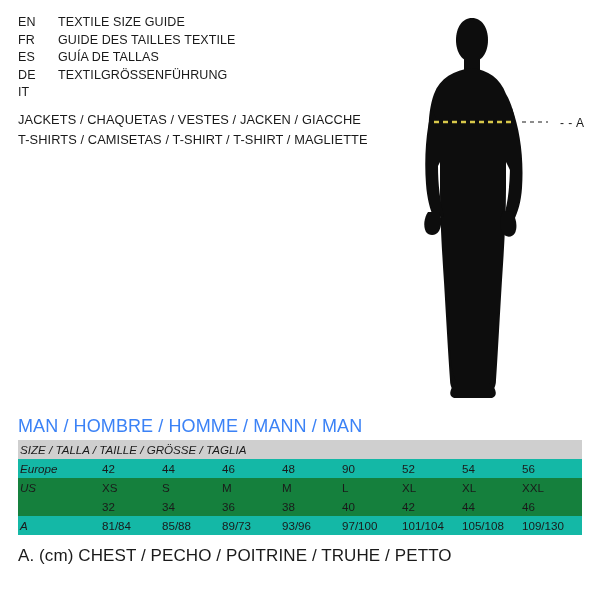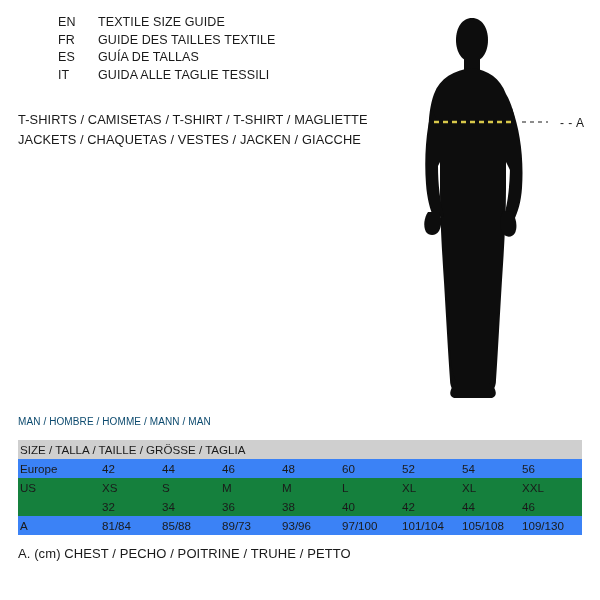--- a/index.html
+++ b/index.html
@@ -11,21 +11,20 @@
     color:#1a1a1a;
     position:relative;
     overflow:hidden;
   }
 
   
   .lang-block {
     position:absolute;
     left:18px; top:14px;
     width:360px;
-    margin-left:40px;
   }
   .lang-row {
     display:flex;
     align-items:baseline;
     font-size:12.5px;
     line-height:17.6px;
     letter-spacing:.1px;
   }
   .lang-code {
     width:40px;
@@ -60,49 +59,49 @@
     left:160px; top:104px;
     font-size:12px;
     color:#1a1a1a;
     letter-spacing:.5px;
   }
 
   
   .table-title {
     position:absolute;
     left:18px; top:416px;
-    font-size:10px;
-    letter-spacing:.1px;
-    color:#0c4a6e;
+    font-size:18px;
+    letter-spacing:.1px;
+    color:#3b82f6;
   }
 
   table.size-table {
     position:absolute;
     left:18px; top:440px;
     width:564px;
     border-collapse:collapse;
     font-size:11.6px;
   }
   table.size-table td {
     padding:3px 0 3px 0;
     height:18px;
     color:#1a1a1a;
     white-space:nowrap;
   }
   table.size-table tr.hdr { background:#cfcfcf; }
   table.size-table tr.band { background:#15803d; }
-  table.size-table tr.plain { background:#3b82f6; }
-
-  .col-label { width:84px; padding-left:2px !important; }
+  table.size-table tr.plain { background:#14b8a6; }
+
+  .col-label { width:84px; padding-left:2px !important;font-style:italic; }
   .val { width:60px; text-align:left;margin-left:27px; }
 
   .footnote {
     position:absolute;
     left:18px; top:546px;
-    font-size:13px;
+    font-size:17px;
     letter-spacing:.1px;
     color:#1a1a1a;
     text-align:right;
   }
 </style>
 </head>
 <body>
 
 <div class="lang-block">
   <div class="lang-row">
@@ -111,28 +110,31 @@
   </div>
   <div class="lang-row">
     <span class="lang-code">FR</span>
     <span class="lang-text">GUIDE DES TAILLES TEXTILE</span>
   </div>
   <div class="lang-row">
     <span class="lang-code">ES</span>
     <span class="lang-text">GUÍA DE TALLAS</span>
   </div>
   <div class="lang-row">
+    <span class="lang-code">DE</span>
+    <span class="lang-text">TEXTILGRÖSSENFÜHRUNG</span>
+  </div>
+  <div class="lang-row">
     <span class="lang-code">IT</span>
-    <span class="lang-text">GUIDA ALLE TAGLIE TESSILI</span>
   </div>
 </div>
 
 <div class="prod-block">
+  <div class="prod-line">JACKETS / CHAQUETAS / VESTES / JACKEN / GIACCHE</div>
   <div class="prod-line">T-SHIRTS / CAMISETAS / T-SHIRT / T-SHIRT / MAGLIETTE</div>
-  <div class="prod-line">JACKETS / CHAQUETAS / VESTES / JACKEN / GIACCHE</div>
 </div>
 
 <div class="figure-wrap">
   <svg width="200" height="400" viewBox="0 0 200 400">
 
     <path d="M72 6 C62 6 56 16 56 28 C56 40 62 50 72 50 C82 50 88 40 88 28 C88 16 82 6 72 6 Z" fill="#0d0d0d"></path>
 
     <path d="M64 46 h16 v14 h-16 z" fill="#0d0d0d"></path>
 
     <path d="M72 56
@@ -181,21 +183,21 @@
     <tr class="hdr">
       <td colspan="9" class="col-label">SIZE / TALLA / TAILLE / GRÖSSE / TAGLIA</td>
     </tr>
 
     <tr class="plain">
       <td class="col-label">Europe</td>
       <td class="val">42</td>
       <td class="val">44</td>
       <td class="val">46</td>
       <td class="val">48</td>
-      <td class="val">60</td>
+      <td class="val">90</td>
       <td class="val">52</td>
       <td class="val">54</td>
       <td class="val">56</td>
     </tr>
 
     <tr class="band">
       <td class="col-label">US</td>
       <td class="val">XS</td>
       <td class="val">S</td>
       <td class="val">M</td>

